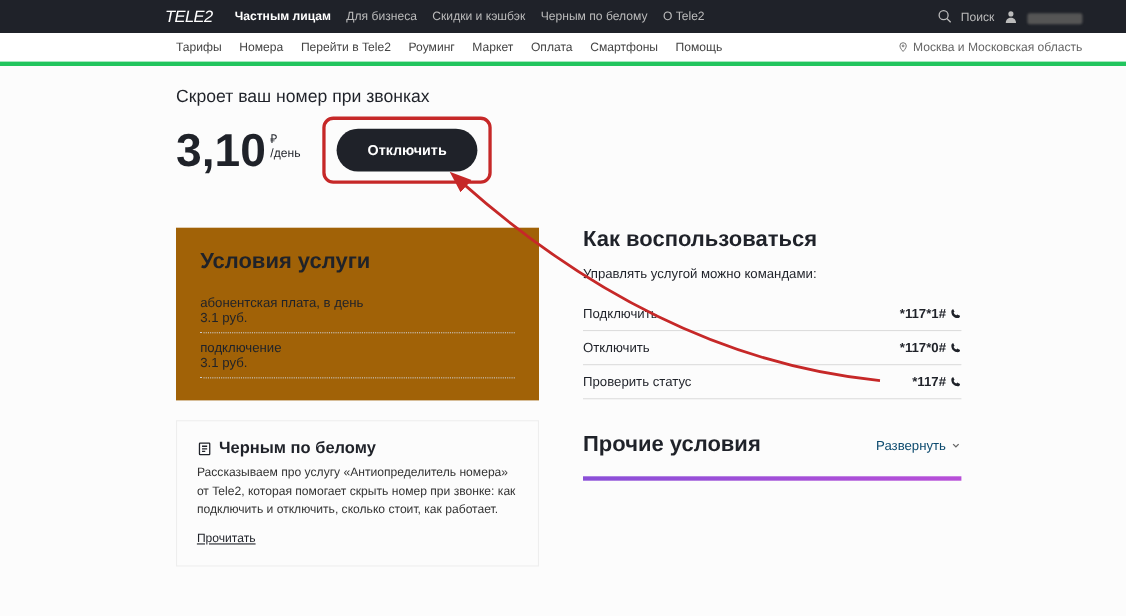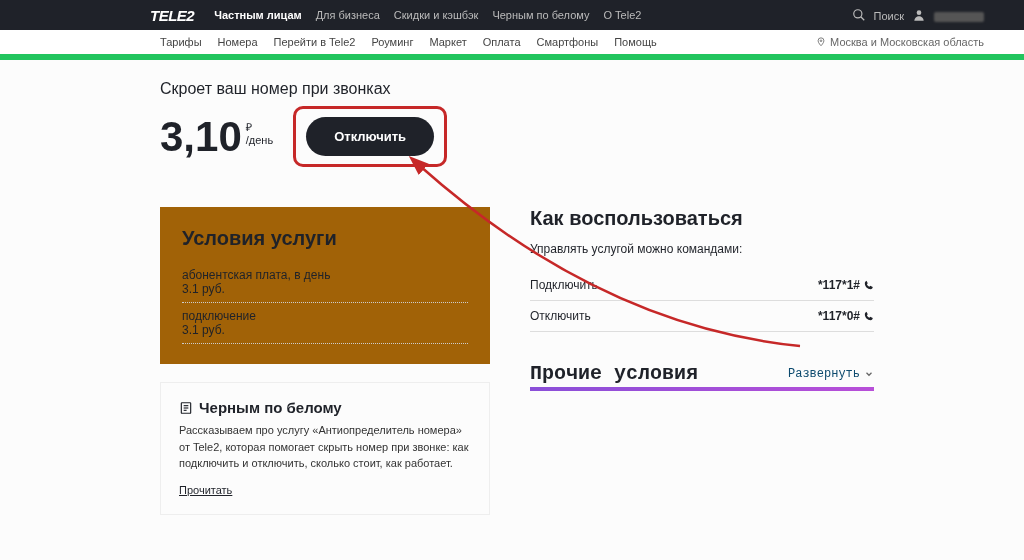--- a/index.html
+++ b/index.html
@@ -1,24 +1,24 @@
 <!DOCTYPE html>
 <html><head>
 <meta charset="utf-8">
 <style>
   * { margin: 0; padding: 0; box-sizing: border-box; }
   body { font-family: Arial, sans-serif; background: #fcfcfc; color: #1f2229; width: 1024px; }
   .topbar { background: #1f2229; color: #fff; display: flex; align-items: center; padding: 0 40px 0 150px; height: 30px; font-size: 11px; }
-  .logo { font-weight: 700; font-style: italic; font-size: 15px; letter-spacing: -0.5px; margin-right: 20px; }
+  .logo { font-weight: 400; font-style: italic; font-size: 15px; letter-spacing: -0.5px; margin-right: 20px; }
   .topnav-item { margin-right: 14px; color: #bbb; cursor: pointer; }
   .topnav-item.active { color: #fff; font-weight: bold; }
   .top-right { margin-left: auto; display: flex; align-items: flex-end; gap: 8px; color: #bbb; }
   .search-icon, .user-icon { width: 14px; height: 14px; display: inline-block; }
   .user-blur { display: inline-block; width: 50px; height: 10px; background: #555; border-radius: 2px; filter: blur(1px); }
-  .subnav { background: #fff; border-bottom: 6px solid #22c55e; display: flex; align-items: center; padding: 0 40px 0 160px; height: 30px; font-size: 11px; }
+  .subnav { background: #fff; border-bottom: 4px solid #22c55e; display: flex; align-items: center; padding: 0 40px 0 160px; height: 30px; font-size: 11px; }
   .subnav-item { margin-right: 16px; color: #444; cursor: pointer; }
   .region { margin-left: auto; color: #666; display: flex; align-items: center; gap: 4px; }
   .pin-icon { width: 10px; height: 10px; }
   .content { padding: 20px 150px 30px 160px; }
   .breadcrumb { font-size: 15px; margin-bottom: 6px; }
   .title { font-size: 28px; font-weight: 900; margin-bottom: 8px; }
   .subtitle { font-size: 16px; margin-bottom: 8px; }
   .price-row { display: flex; align-items: center; gap: 20px; position: relative; }
   .price { font-size: 42px; font-weight: 900; display: flex; align-items: flex-start; }
   .price-unit { font-size: 11px; font-weight: normal; line-height: 1.2; margin-left: 4px; margin-top: 8px; }
@@ -33,21 +33,21 @@
   .sub-h { font-size: 14px; font-weight: 900; margin-bottom: 10px; }
   .kv-row { display: flex; justify-content: space-between; font-size: 12px; padding: 6px 0; border-bottom: 1px dotted #ccc; flex-direction: column; }
   .infobox { border: 1px solid #eee; padding: 16px 18px; }
   .infobox-h { font-size: 15px; font-weight: 900; margin-bottom: 6px; display: flex; align-items: center; gap: 6px; }
   .infobox-p { font-size: 11px; color: #333; line-height: 1.5; margin-bottom: 8px; }
   .readlink { font-size: 11px; text-decoration: underline; cursor: pointer; }
   .howto-p { font-size: 12px; margin-bottom: 14px; }
   .cmd-row { display: flex; justify-content: space-between; align-items: center; font-size: 12px; padding: 8px 0; border-bottom: 1px solid #ddd; }
   .cmd-code { font-weight: bold; display: flex; align-items: center; gap: 4px; }
   .phone-icon { width: 10px; height: 10px; }
-  .other-h { font-size: 20px; font-weight: 900; display: flex; justify-content: space-between; align-items: center; border-bottom: 4px solid; border-image: linear-gradient(90deg, #8a4fd8, #b84fd8) 1; padding-bottom: 2px; margin-top: 30px; font-family: Liberation Mono, monospace; }
+  .other-h { font-size: 20px; font-weight: 900; display: flex; justify-content: space-between; align-items: center; border-bottom: 4px solid; border-image: linear-gradient(90deg, #8a4fd8, #b84fd8) 1; padding-bottom: 17px; margin-top: 30px; }
   .expand { font-size: 12px; font-weight: normal; color: #0c4a6e; display: flex; align-items: center; gap: 4px; cursor: pointer; }
   .doc-icon { width: 14px; height: 14px; }
 </style>
 </head>
 <body>
 
 <div class="topbar">
   <span class="logo">TELE2</span>
   <span class="topnav-item active">Частным лицам</span>
   <span class="topnav-item">Для бизнеса</span>
@@ -151,20 +151,29 @@
       </div>
       <div class="cmd-row">
         <span>Отключить</span>
         <span class="cmd-code">
           <span>*117*0#</span>
           <svg class="phone-icon" viewBox="0 0 24 24" fill="#1f2229">
               <path d="M6 2l3 6-2 2c1 3 3 5 6 6l2-2 6 3c0 3-2 5-5 5C8 22 2 16 2 8c0-3 2-5 4-6z"></path>
             </svg>
         </span>
       </div>
+      <div class="cmd-row">
+        <span>Проверить статус</span>
+        <span class="cmd-code">
+          <span>*117#</span>
+          <svg class="phone-icon" viewBox="0 0 24 24" fill="#1f2229">
+              <path d="M6 2l3 6-2 2c1 3 3 5 6 6l2-2 6 3c0 3-2 5-5 5C8 22 2 16 2 8c0-3 2-5 4-6z"></path>
+            </svg>
+        </span>
+      </div>
 
       <div class="other-h">
         <span>Прочие условия</span>
         <span class="expand">
           <span>Развернуть</span>
           <svg width="10" height="10" viewBox="0 0 24 24" fill="none" stroke="#666" stroke-width="3">
               <polyline points="6 9 12 15 18 9"></polyline>
             </svg>
         </span>
       </div>

